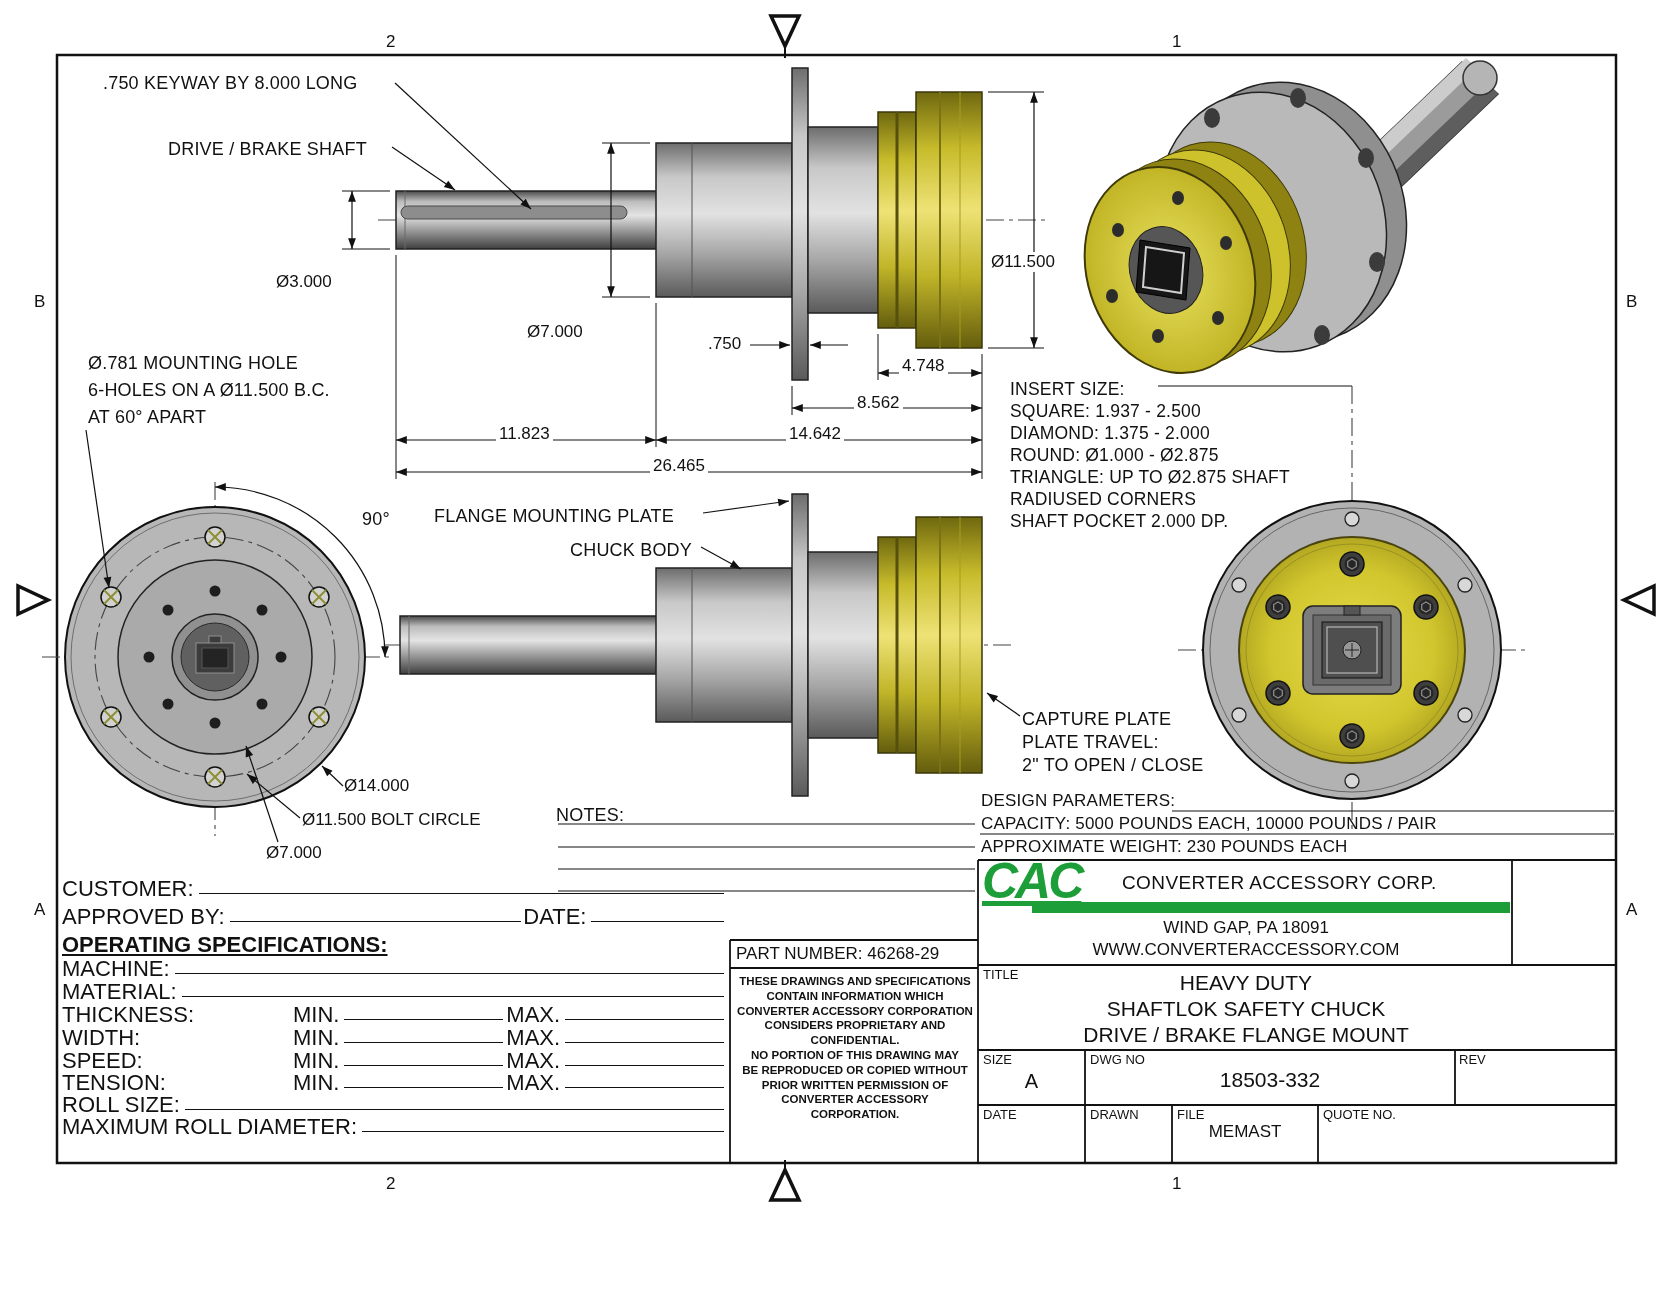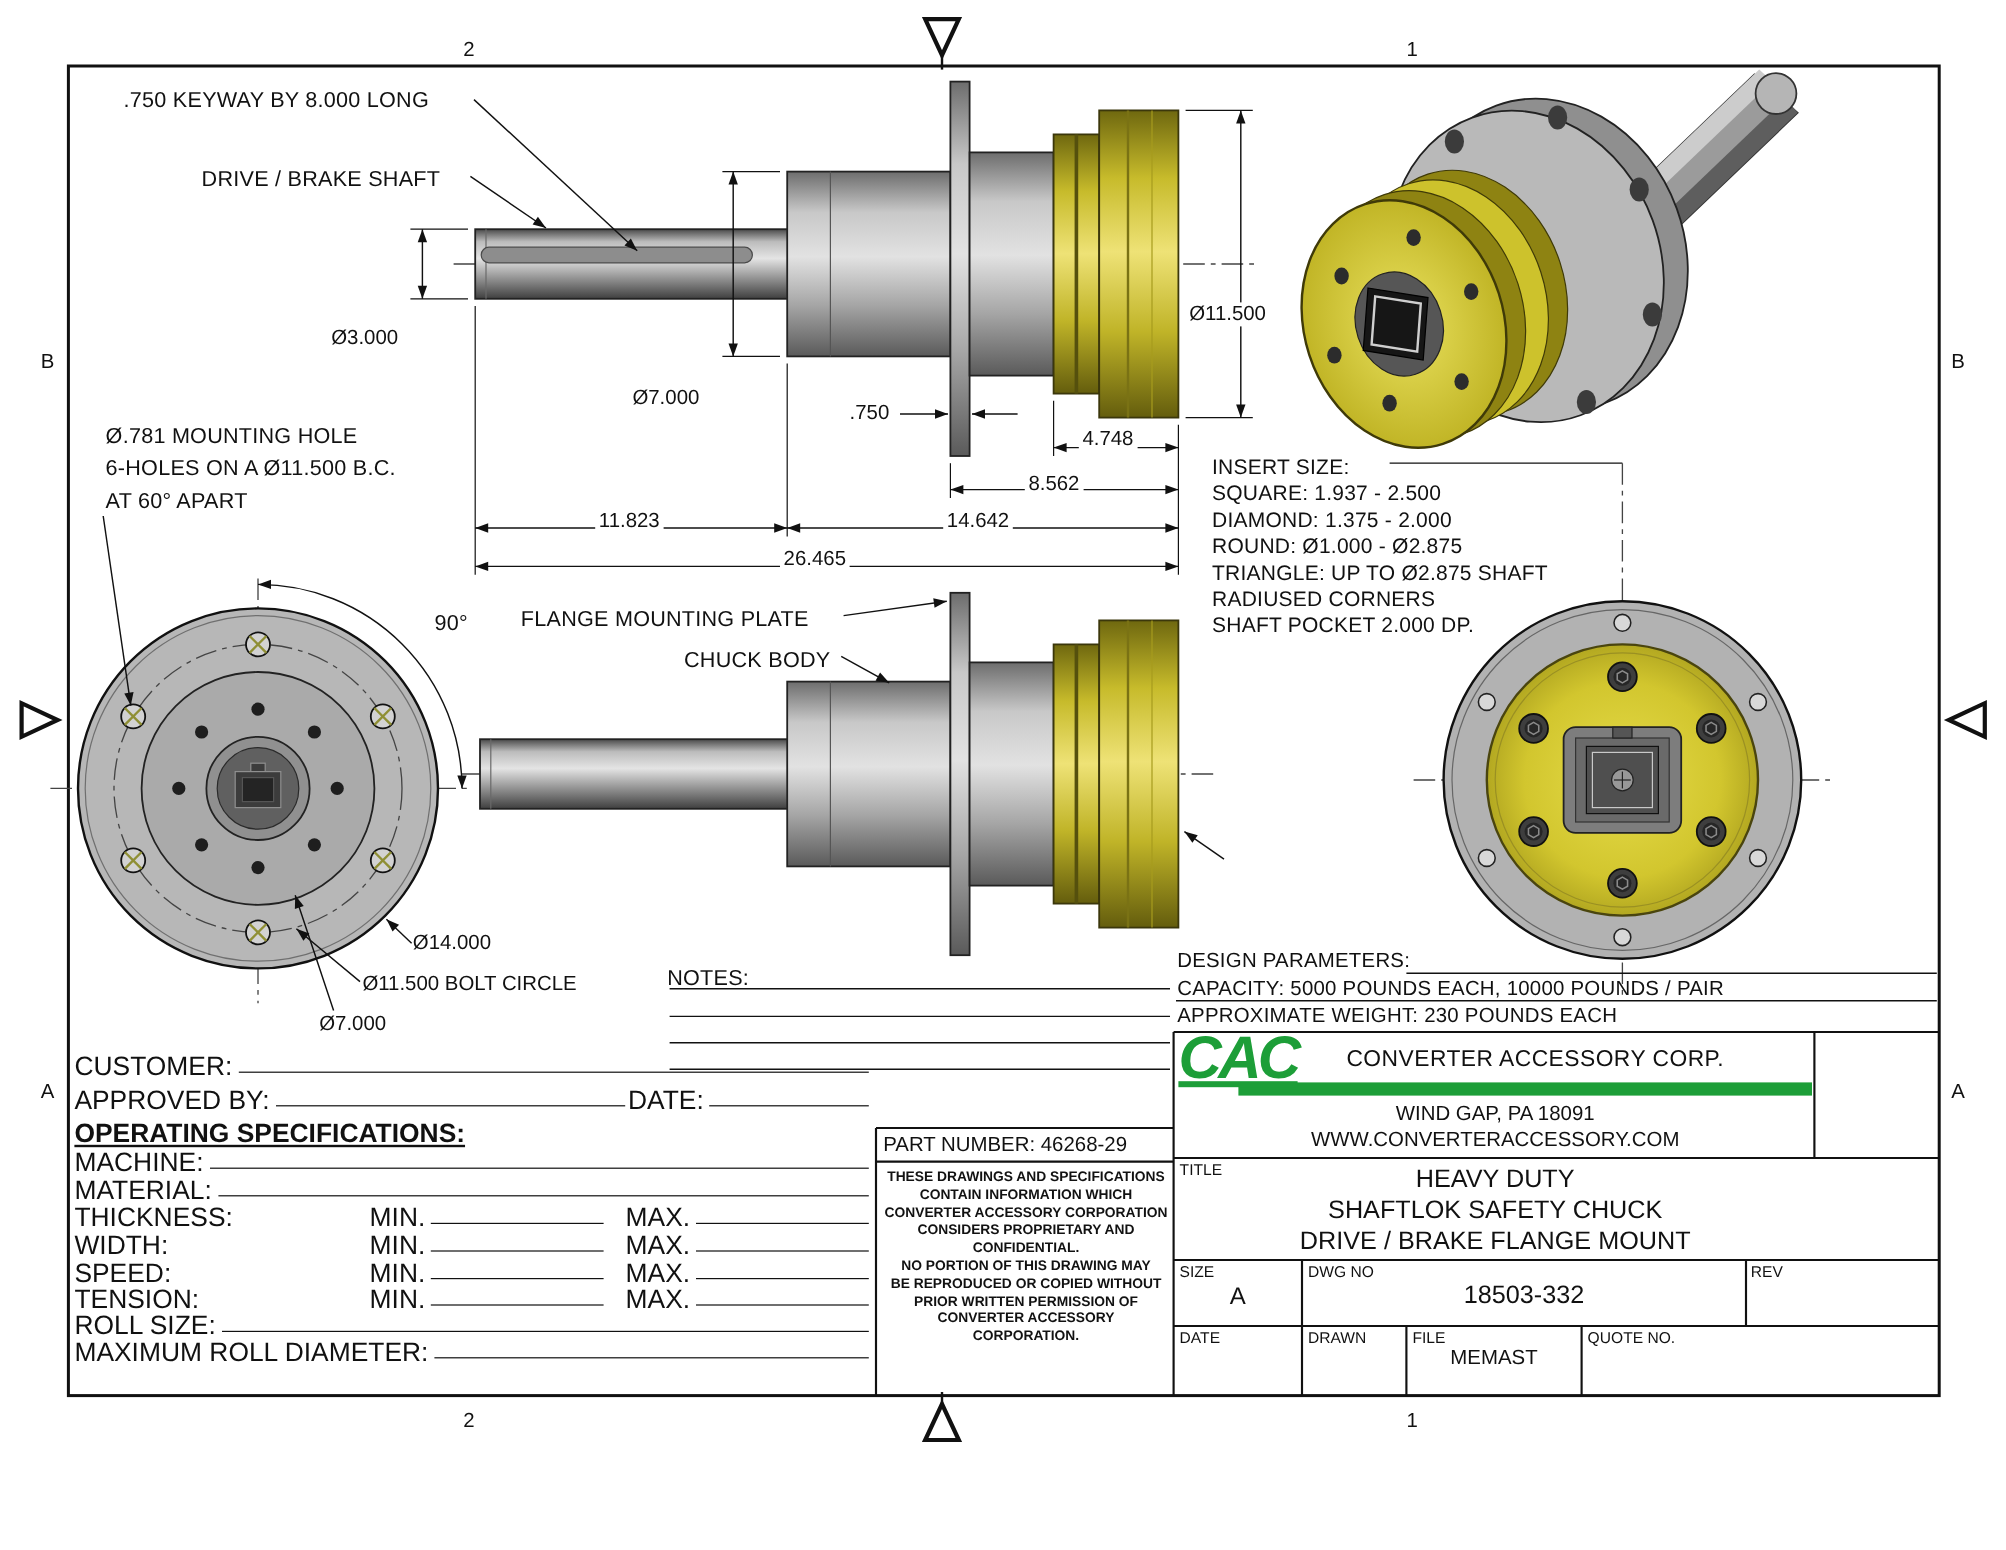--- a/index.html
+++ b/index.html
@@ -13,21 +13,21 @@
   .xl { stroke:#111; stroke-width:1; fill:none; }
   .lab { position:absolute; font-size:18px; line-height:26px; white-space:pre-line; letter-spacing:.2px; }
   .dim { position:absolute; font-size:17px; white-space:pre;text-align:right; }
   .dimbg { background:#fff; padding:0 3px; }
   .zone { position:absolute; font-size:17px; }
   .small-cap { position:absolute; font-size:13px; }
   .frow { position:absolute; display:flex; align-items:flex-start; font-size:22px; height:21px; }
   .frow .fill { flex:1; border-bottom:1.5px solid #111; height:18px; margin:0 2px 1px 5px; }
   .frow .lbl { white-space:pre; }
   .frow .lblw { white-space:pre; width:230px; }
-  .frow .mm { white-space:pre; margin-left:16px; }
+  .frow .mm { white-space:pre; margin-left:1px; }
   .uline { text-decoration:underline; }
   .ctr { text-align:center; }
   .prop { position:absolute; font-size:11.5px; font-weight:bold; line-height:14.8px; white-space:pre-line; width:238px;text-align:center; }
   .logo { position:absolute; font-size:50px; font-style:italic; font-weight:900; letter-spacing:-3px;text-decoration:underline; }
 </style>
 </head>
 <body>
 
 <div id="sheet">
 
@@ -293,20 +293,23 @@
   <div class="lab" style="left:362px;top:506px">90°</div>
   <div class="lab" style="left:434px;top:503px">FLANGE MOUNTING PLATE</div>
   <div class="lab" style="left:570px;top:537px">CHUCK BODY</div>
   <div class="lab" style="left:1010px;top:378px;font-size:17.5px;line-height:22px">INSERT SIZE:
 SQUARE: 1.937 - 2.500
 DIAMOND: 1.375 - 2.000
 ROUND: Ø1.000 - Ø2.875
 TRIANGLE: UP TO Ø2.875 SHAFT
 RADIUSED CORNERS
 SHAFT POCKET 2.000 DP.</div>
+  <div class="lab" style="left:1022px;top:708px;line-height:23px">CAPTURE PLATE
+PLATE TRAVEL:
+2" TO OPEN / CLOSE</div>
   <div class="lab" style="left:556px;top:802px">NOTES:</div>
   <div class="lab" style="left:981px;top:789px;font-size:17px;line-height:23px">DESIGN PARAMETERS:
 CAPACITY: 5000 POUNDS EACH, 10000 POUNDS / PAIR
 APPROXIMATE WEIGHT: 230 POUNDS EACH</div>
 
   <div class="dim" style="left:276px;top:272px">Ø3.000</div>
   <div class="dim" style="left:527px;top:322px">Ø7.000</div>
   <div class="dim" style="left:708px;top:334px">.750</div>
   <div class="dim dimbg" style="left:988px;top:252px">Ø11.500</div>
   <div class="dim dimbg" style="left:899px;top:356px">4.748</div>

